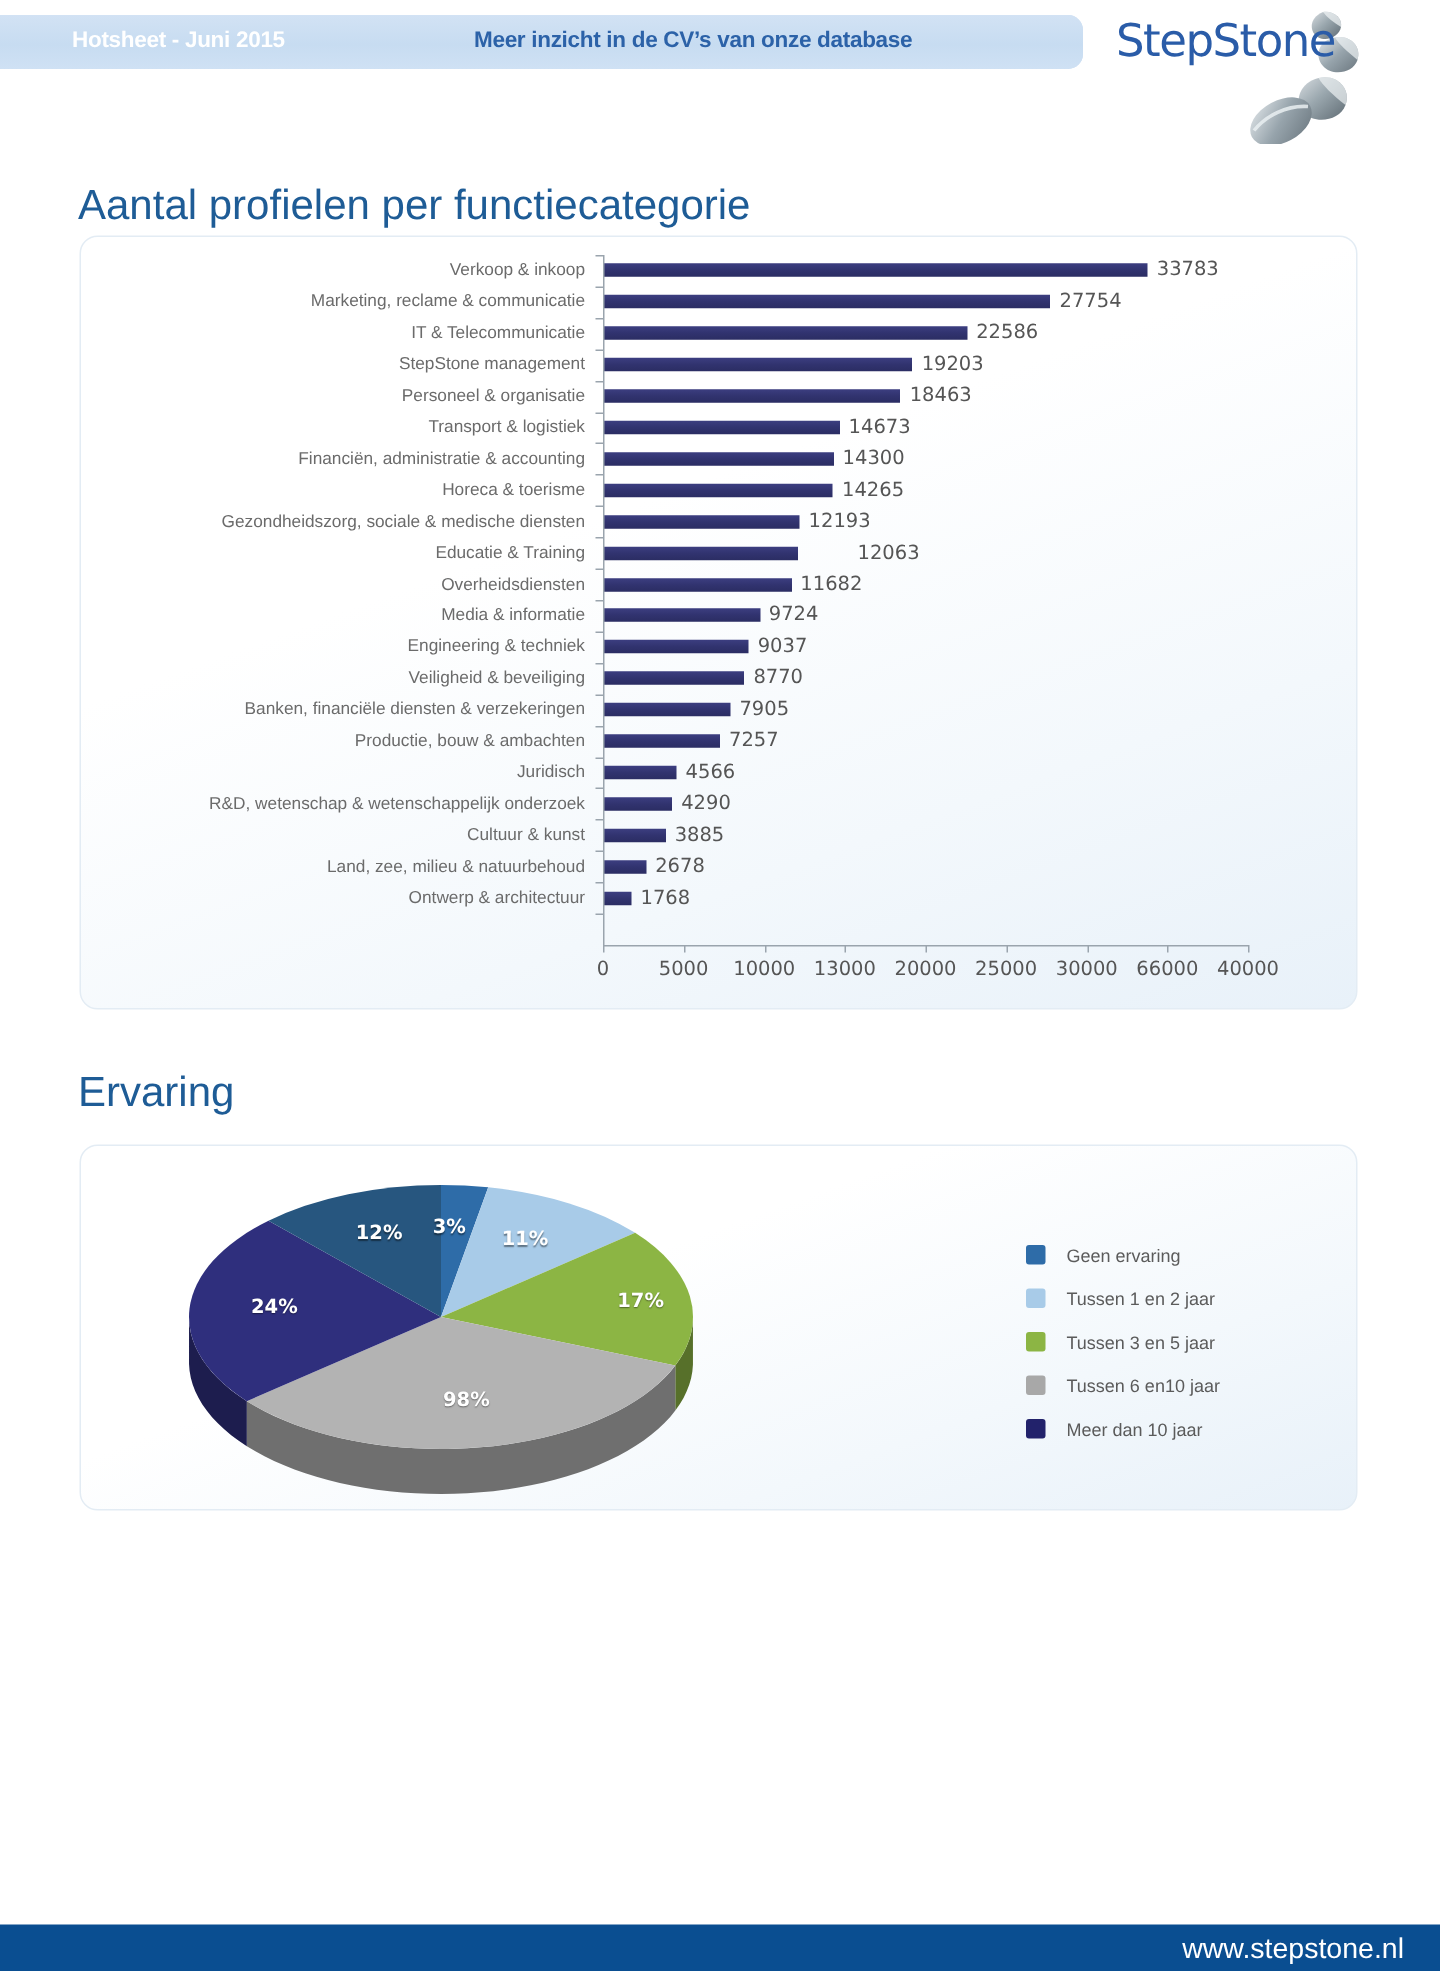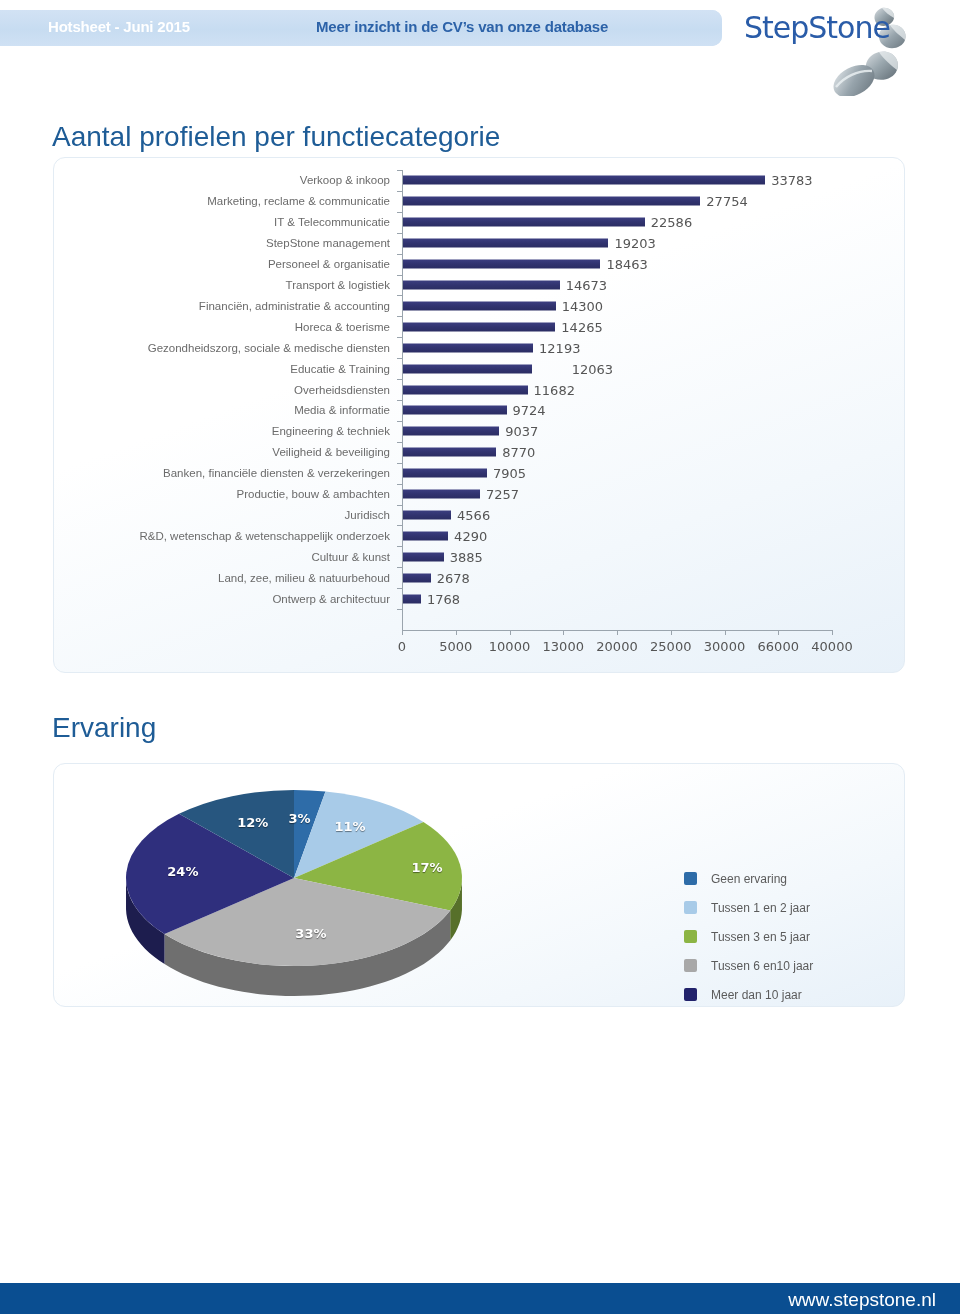--- a/index.html
+++ b/index.html
@@ -105,21 +105,21 @@
   
   .pie-area { position:absolute; left:40px; top:2px; width:430px; height:240px; }
   .pie-svg { position:absolute; left:0; top:0; }
   .pie-pct {
     position:absolute; color:#ffffff; font-size:13px; font-weight:bold;
     text-shadow:0 1px 1px rgba(0,0,0,0.45); white-space:nowrap;
     font-family:"DejaVu Sans", sans-serif;
   }
 
   
-  .legend { position:absolute; left:630px; top:58px;margin-top:42px; }
+  .legend { position:absolute; left:630px; top:58px; }
   .legend-item { display:flex; align-items:center; height:29px; }
   .legend-swatch {
     width:13px; height:13px; border-radius:2px; margin-right:14px; flex:none;
   }
   .legend-label { font-size:12px; color:#5b5b5b; white-space:nowrap; }
 
   
   .footer-bar {
     position:absolute; left:0; top:1283px; width:960px; height:31px;
     background:#0a4e91;
@@ -391,21 +391,21 @@
             <path d="M200,112 L329.4462247863326,55.90668890211531 A168,88 0 0 1 356.20244962922624,144.39496063625165 Z" fill="#8cb544"></path>
             <path d="M200,112 L356.20244962922624,144.39496063625165 A168,88 0 0 1 70.55377521366742,168.0933110978847 Z" fill="#b3b3b3"></path>
             <path d="M200,112 L70.55377521366742,168.0933110978847 A168,88 0 0 1 84.99608620398025,47.8507607869158 Z" fill="#2f2f7d"></path>
             <path d="M200,112 L84.99608620398025,47.8507607869158 A168,88 0 0 1 199.99999999999997,24 Z" fill="#27567f"></path>
           </g>
       </svg>
       <div id="pie-labels">
           <div class="pie-pct" style="left: 194.435px; top: 45.1778px;">3%</div>
           <div class="pie-pct" style="left: 240.443px; top: 53.0081px;">11%</div>
           <div class="pie-pct" style="left: 293.515px; top: 93.9143px; margin-left: 24px;">17%</div>
-          <div class="pie-pct" style="left: 201.345px; top: 160.365px;">33%</div>
+          <div class="pie-pct" style="left: 201.345px; top: 160.365px;">98%</div>
           <div class="pie-pct" style="left: 73.3388px; top: 98px;">24%</div>
           <div class="pie-pct" style="left: 143.182px; top: 48.9986px;">12%</div>
         </div>
     </div>
     <div class="legend" id="pie-legend">
         <div class="legend-item">
           <span class="legend-swatch" style="background: rgb(46, 108, 168);"></span>
           <span class="legend-label">Geen ervaring</span>
         </div>
         <div class="legend-item">

